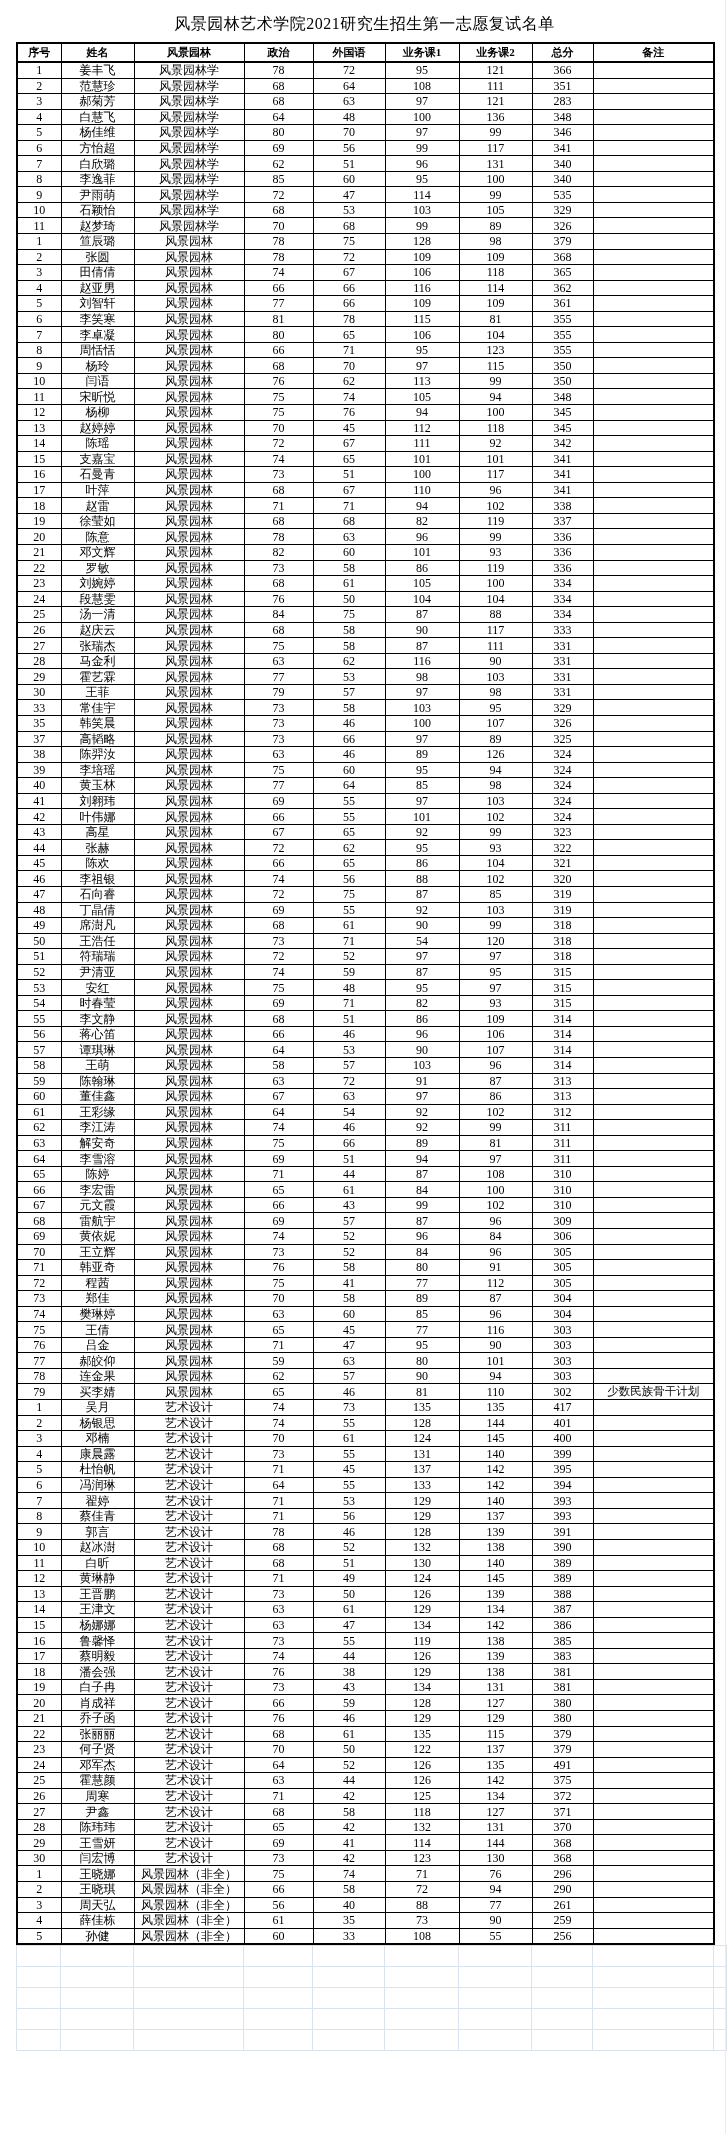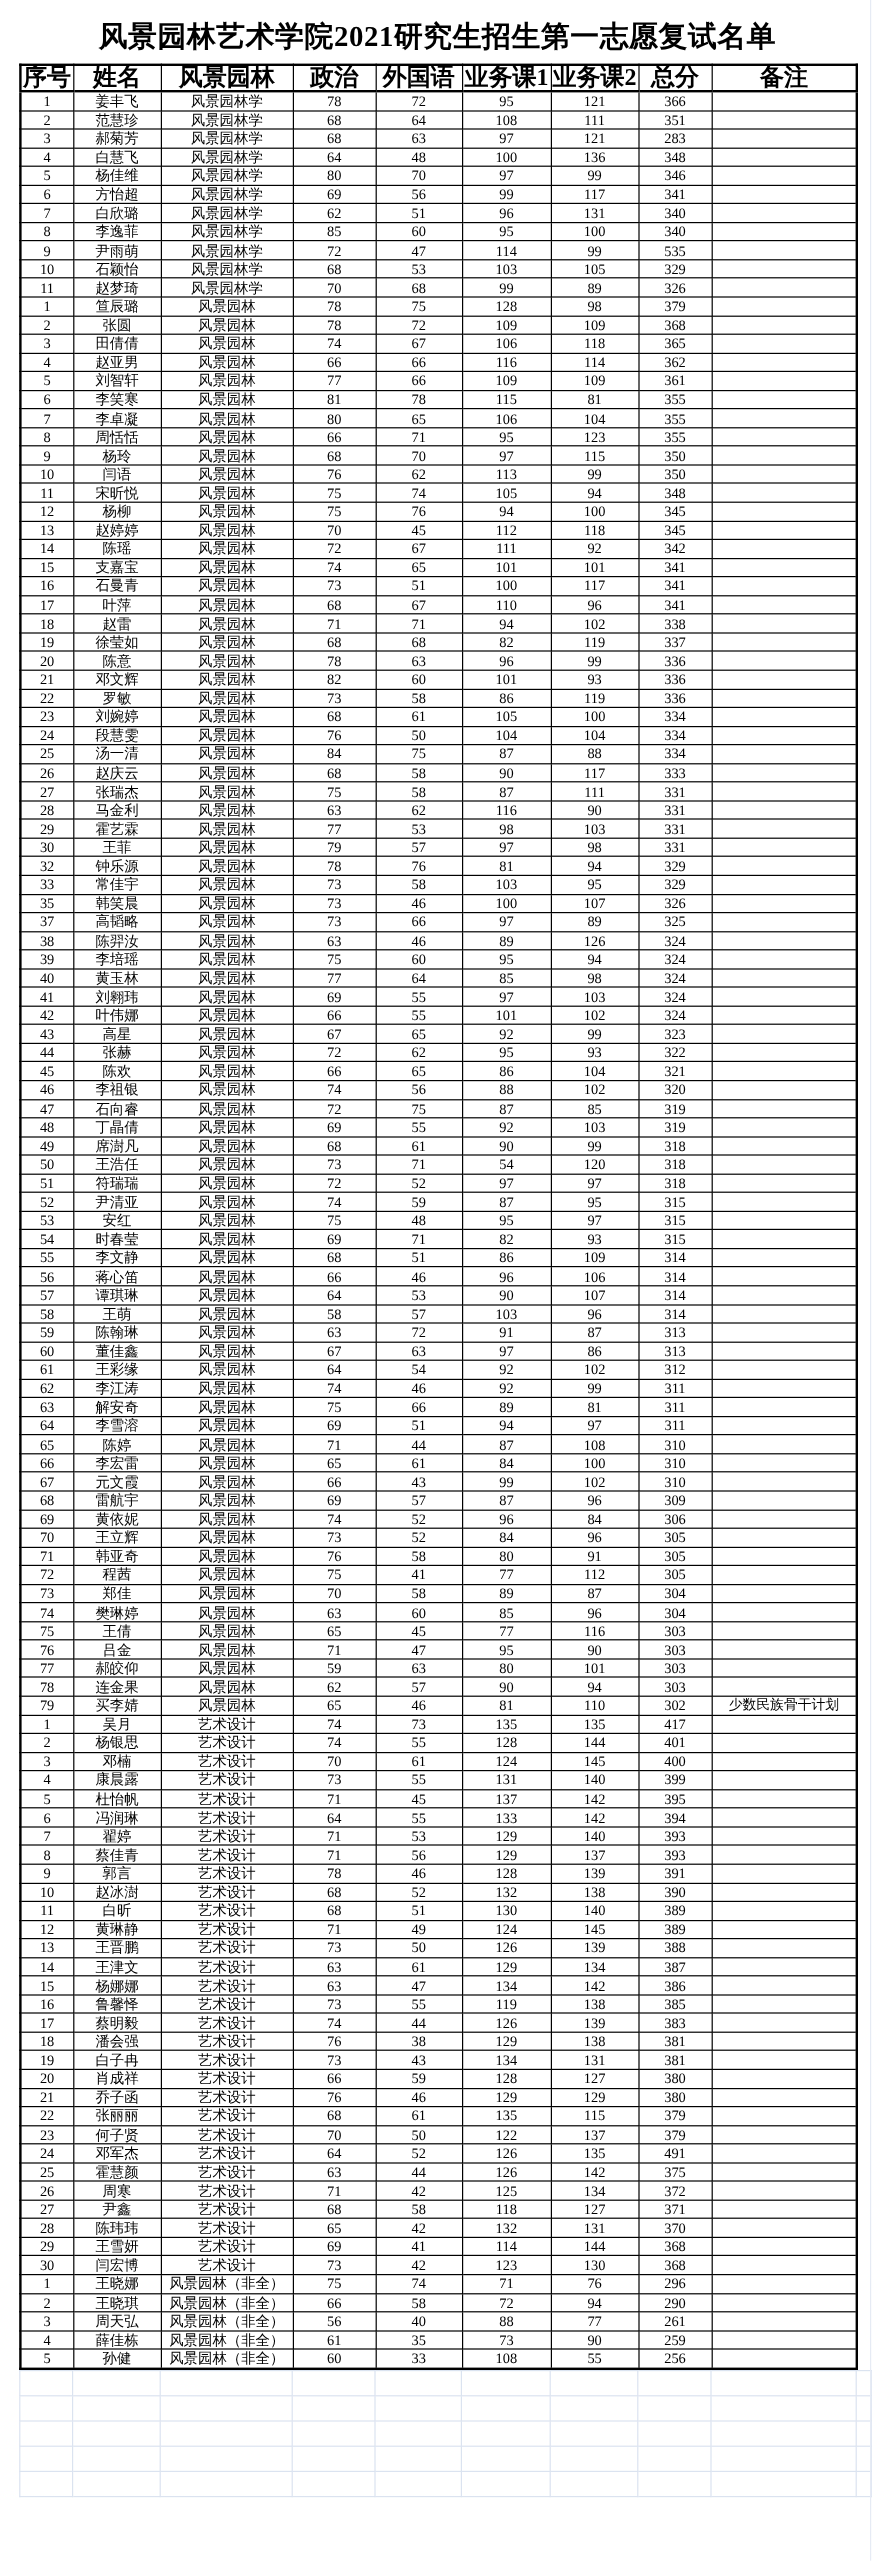--- a/index.html
+++ b/index.html
@@ -3,29 +3,29 @@
 <meta charset="utf-8">
 <style>
   html,body{margin:0;padding:0;background:#ffffff;}
   body{
     width:727px;height:2134px;position:relative;overflow:hidden;
     font-family:"Liberation Serif","DejaVu Serif",serif;
     color:#000;
   }
   .sheet{padding:8px 0 0 16px;}
   .page-title{
-    width:697px;text-align:center;font-size:24px;font-weight:bold;
+    width:697px;text-align:center;font-size:16px;font-weight:normal;
     letter-spacing:.5px;padding:6px 0 7px 0;
   }
   table.results{
     border-collapse:collapse;table-layout:fixed;width:697px;
     border:2px solid #000;
   }
   table.results th{
-    border:1px solid #000;font-size:20px;font-weight:bold;
+    border:1px solid #000;font-size:11px;font-weight:bold;
     height:17px;padding:0;line-height:1;border-bottom:2px solid #000;
   }
   table.results td{
     border:1px solid #000;font-size:12px;height:14.55px;line-height:1;
     padding:0 2px;text-align:center;white-space:nowrap;overflow:hidden;
   }
   table.results td.remark-cell{font-size:11.5px;}
   
   table.ghost{
     border-collapse:collapse;table-layout:fixed;width:710px;margin-top:0;
@@ -515,31 +515,20 @@
           <td>王菲</td>
           <td>风景园林</td>
           <td>79</td>
           <td>57</td>
           <td>97</td>
           <td>98</td>
           <td>331</td>
           <td class="remark-cell"></td>
         </tr>
         <tr>
-          <td>32</td>
-          <td>钟乐源</td>
-          <td>风景园林</td>
-          <td>78</td>
-          <td>76</td>
-          <td>81</td>
-          <td>94</td>
-          <td>329</td>
-          <td class="remark-cell"></td>
-        </tr>
-        <tr>
           <td>33</td>
           <td>常佳宇</td>
           <td>风景园林</td>
           <td>73</td>
           <td>58</td>
           <td>103</td>
           <td>95</td>
           <td>329</td>
           <td class="remark-cell"></td>
         </tr>

